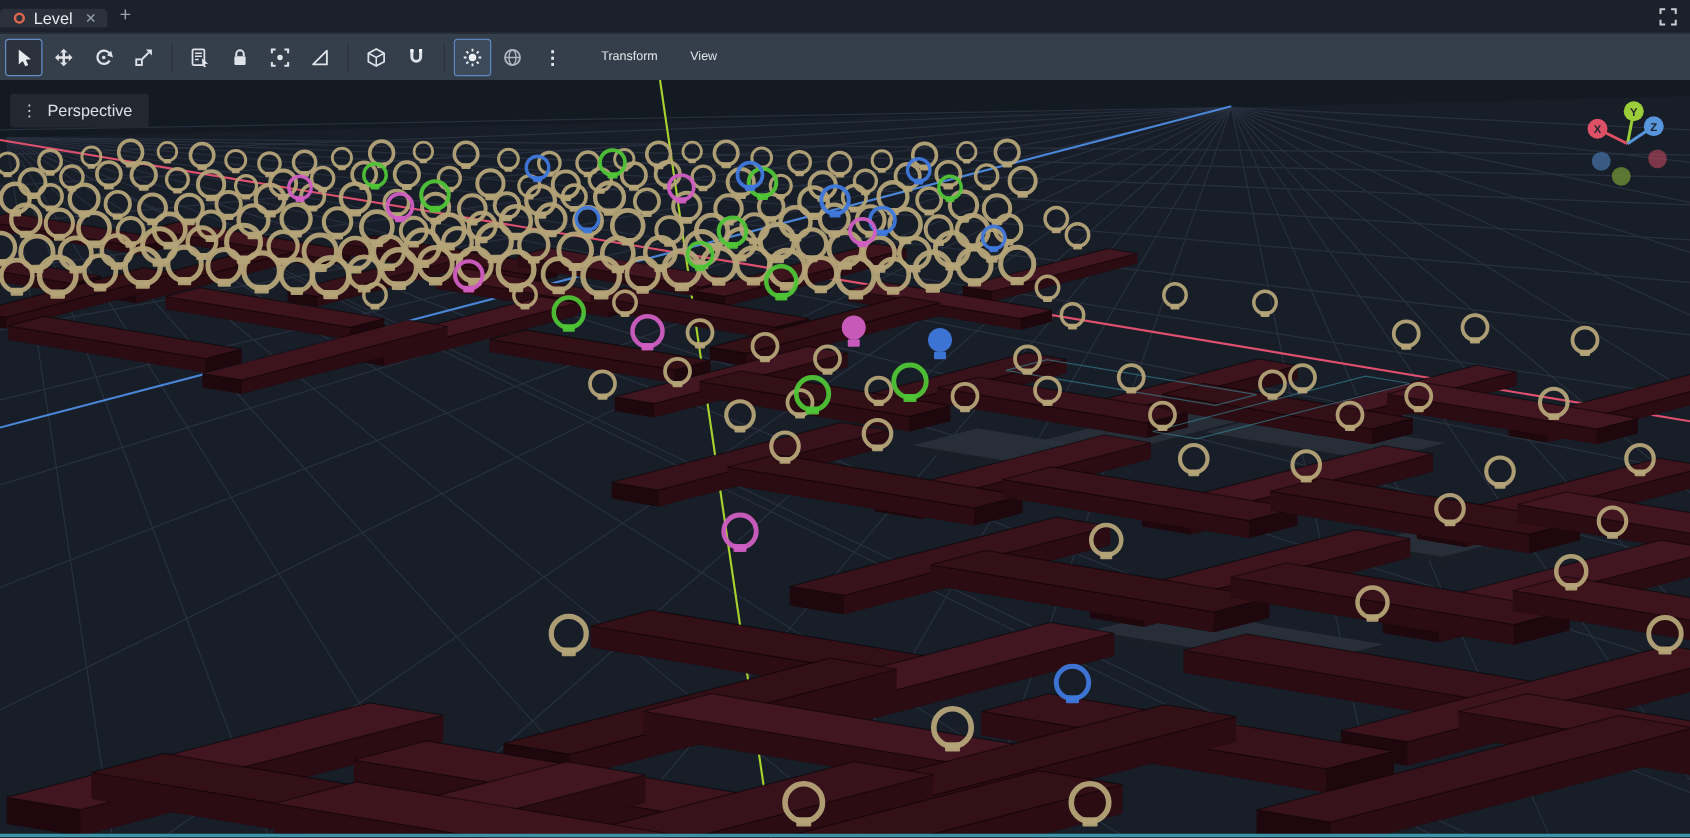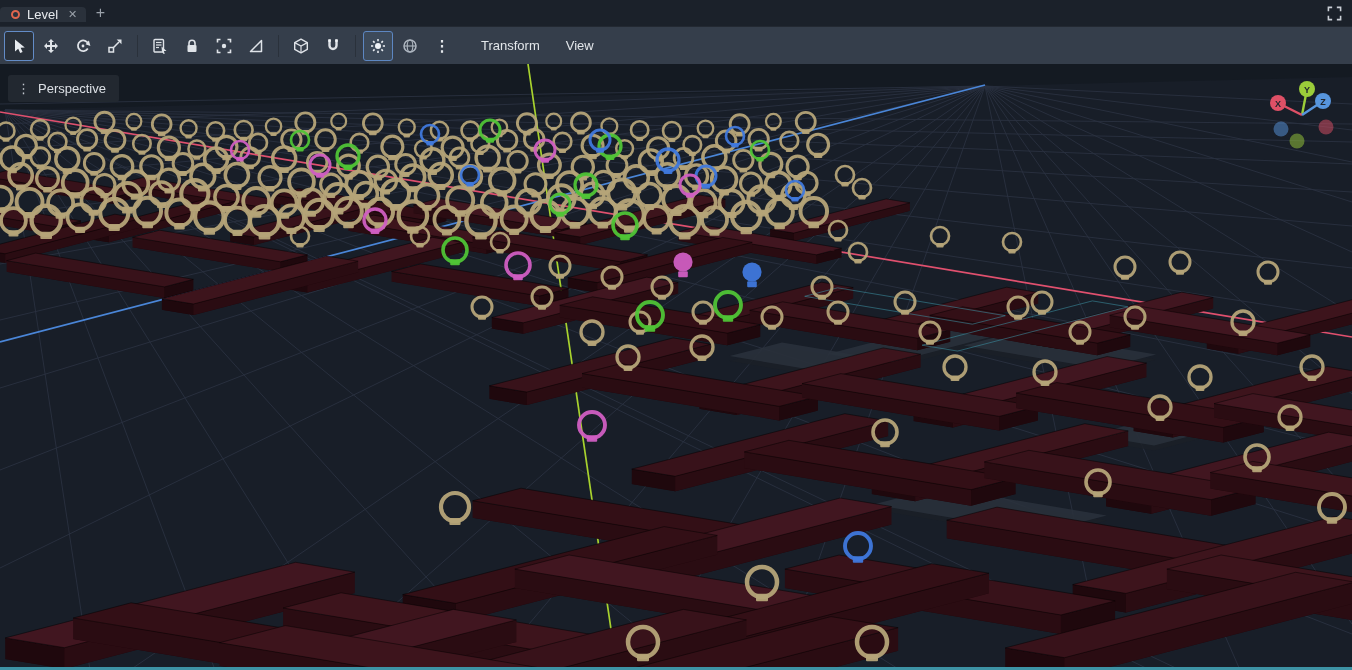--- a/index.html
+++ b/index.html
@@ -19,21 +19,21 @@
 
   
   .toolbar { height:38px; background:#353e4b; border-top:1px solid #232932;
     display:flex; align-items:center; padding:0 4px; gap:2px; }
   .tbtn { height:30px; min-width:30px; display:flex; align-items:center; justify-content:center;
     background:transparent; border:1px solid transparent; border-radius:3px; padding:0 5px;
     color:#e2e6ea; cursor:pointer; }
   .tbtn svg { display:block; }
   .tbtn.active-sel { background:#2a313a; border-color:#638cc7; }
   .tbtn.active-blue { background:#3d4a5a; border-color:#5d87c2; }
-  .tbtn.menu { font-size:13px; padding:0 11px; }
+  .tbtn.menu { font-size:10px; padding:0 11px; }
   .tbtn.more { font-size:15px; font-weight:bold; }
   .sep { width:1px; height:22px; background:#2a313b; margin:0 5px; flex:0 0 auto; }
   .mleft { margin-left:10px; }
 
   
   .viewport { position:relative; width:1352px; height:606px; background:#141a22; }
   #scene-svg { position:absolute; left:0; top:0; }
   .persp-btn { position:absolute; left:8px; top:11px; display:flex; align-items:center; gap:8px;
     background:rgba(35,41,49,0.94); color:#dce0e5; font-size:13px; border:none;
     padding:6px 13px 6px 9px; border-radius:3px; cursor:pointer; }

